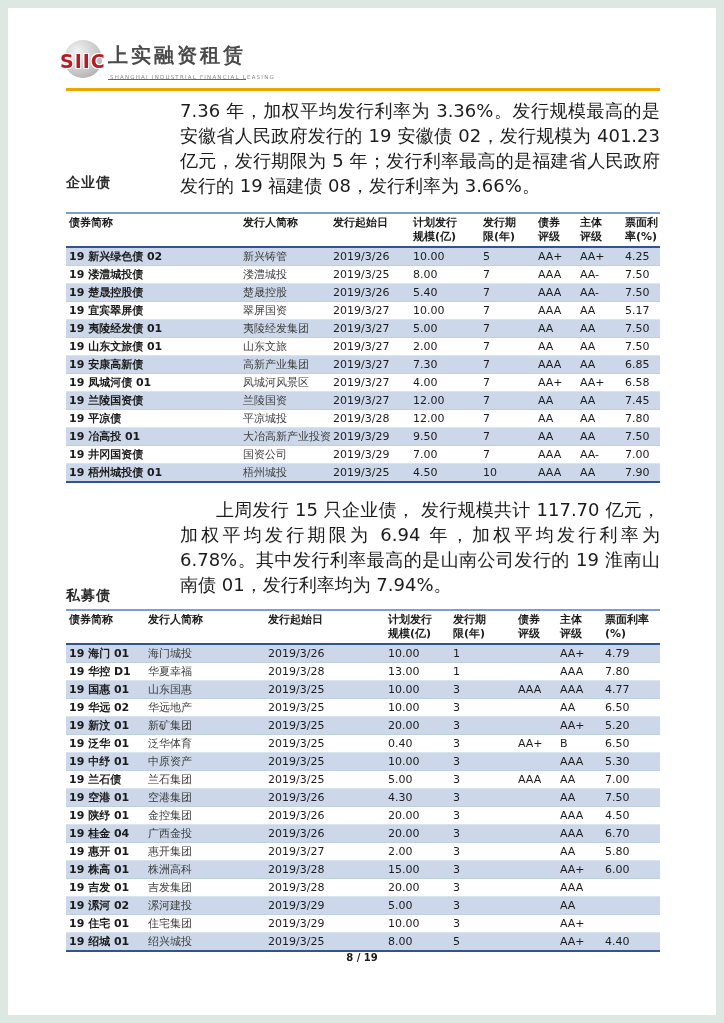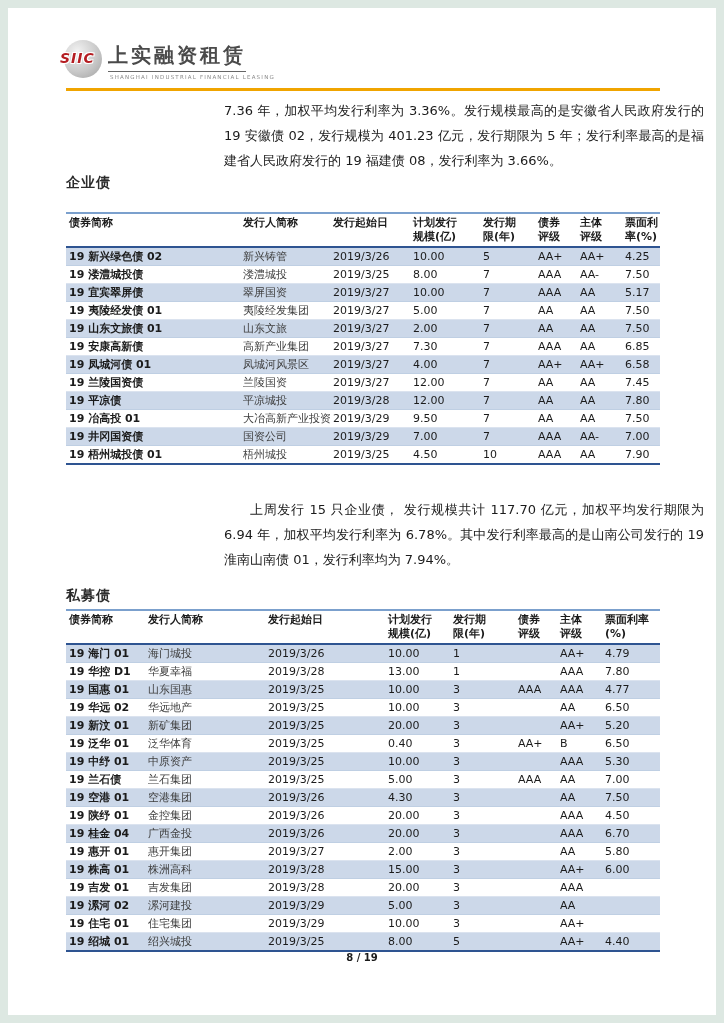--- a/index.html
+++ b/index.html
@@ -4,32 +4,32 @@
 <style>
   html,body{margin:0;padding:0;width:724px;height:1023px;overflow:hidden;
     font-family:"DejaVu Sans","Liberation Sans",sans-serif;}
   body{background:#dde8e2;}
   .page{position:absolute;left:8px;top:8px;width:708px;height:1007px;background:#ffffff;}
 
   
   .logo-block{position:absolute;left:56px;top:26px;height:50px;}
   .globe{position:absolute;left:0;top:6px;width:38px;height:38px;border-radius:50%;
     background:radial-gradient(circle at 35% 30%,#f2f2f2,#c9c9c9 55%,#9f9f9f);}
-  .siic-text{position:absolute;left:-4px;top:16px;font-size:14px;font-weight:bold;
-    font-style:italic;color:#b51d22;letter-spacing:1px;
+  .siic-text{position:absolute;left:-4px;top:16px;font-size:19px;font-weight:bold;
+    color:#b51d22;letter-spacing:1px;
     text-shadow:-1px -1px 0 #fff,1px -1px 0 #fff,-1px 1px 0 #fff,1px 1px 0 #fff;}
   .logo-name{position:absolute;left:44px;top:8px;font-size:20px;color:#4a4a4a;
-    letter-spacing:3px;font-weight:bold;border-bottom:1px solid #666;padding-bottom:2px;white-space:nowrap;}
+    letter-spacing:3px;font-weight:bold;border-bottom:1px solid #666;padding-bottom:10px;white-space:nowrap;}
   .logo-sub{position:absolute;left:46px;top:40px;font-size:5.5px;color:#8a8a8a;
     letter-spacing:1.2px;white-space:nowrap;}
   .gold-rule{position:absolute;left:58px;top:80px;width:594px;height:3px;background:#f0a400;}
 
   
-  .para{position:absolute;left:172px;width:480px;font-size:13px;line-height:25px;
-    color:#1b1b1b;text-align:justify;margin-left:44px;}
+  .para{position:absolute;left:172px;width:480px;font-size:18px;line-height:25px;
+    color:#1b1b1b;text-align:justify;}
   .para1{top:90px;}
   .para2{top:489px;text-indent:2em;}
 
   .sec-title{position:absolute;left:58px;font-size:14px;font-weight:bold;color:#2b2b2b;letter-spacing:1px;}
   .sec-corporate{top:166px;}
   .sec-private{top:579px;}
 
   
   table.bond{position:absolute;left:58px;width:594px;border-collapse:collapse;
     table-layout:fixed;font-size:11px;color:#1b1b1b;}
@@ -110,20 +110,30 @@
           <td>19 溇澧城投债</td>
           <td>溇澧城投</td>
           <td>2019/3/25</td>
           <td>8.00</td>
           <td>7</td>
           <td>AAA</td>
           <td>AA-</td>
           <td>7.50</td>
         </tr>
         <tr>
+          <td>19 楚晟控股债</td>
+          <td>楚晟控股</td>
+          <td>2019/3/26</td>
+          <td>5.40</td>
+          <td>7</td>
+          <td>AAA</td>
+          <td>AA-</td>
+          <td>7.50</td>
+        </tr>
+        <tr>
           <td>19 宜宾翠屏债</td>
           <td>翠屏国资</td>
           <td>2019/3/27</td>
           <td>10.00</td>
           <td>7</td>
           <td>AAA</td>
           <td>AA</td>
           <td>5.17</td>
         </tr>
         <tr>

